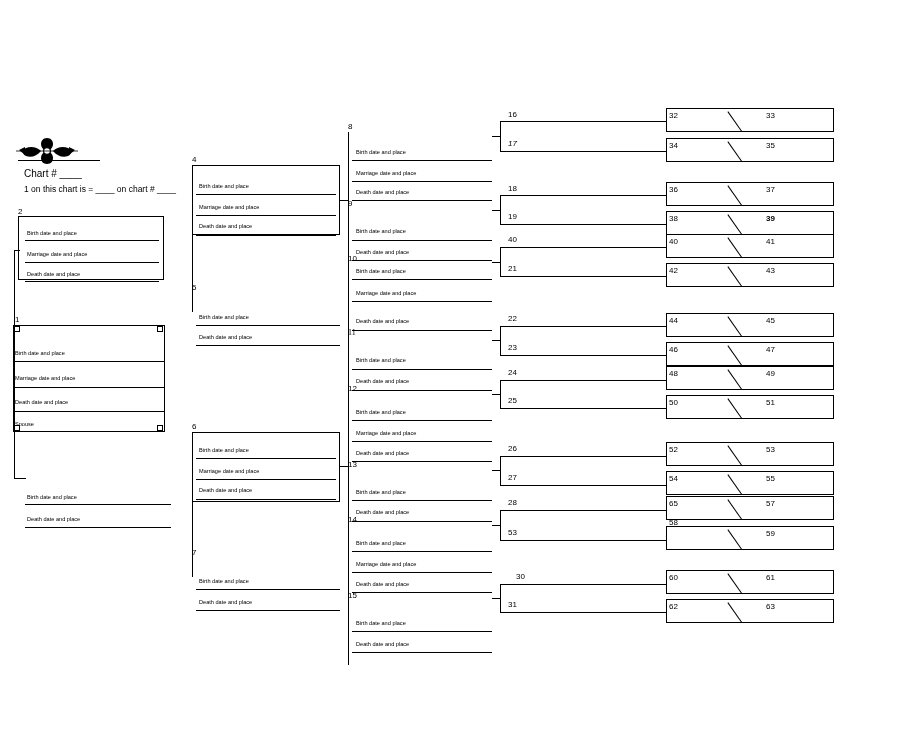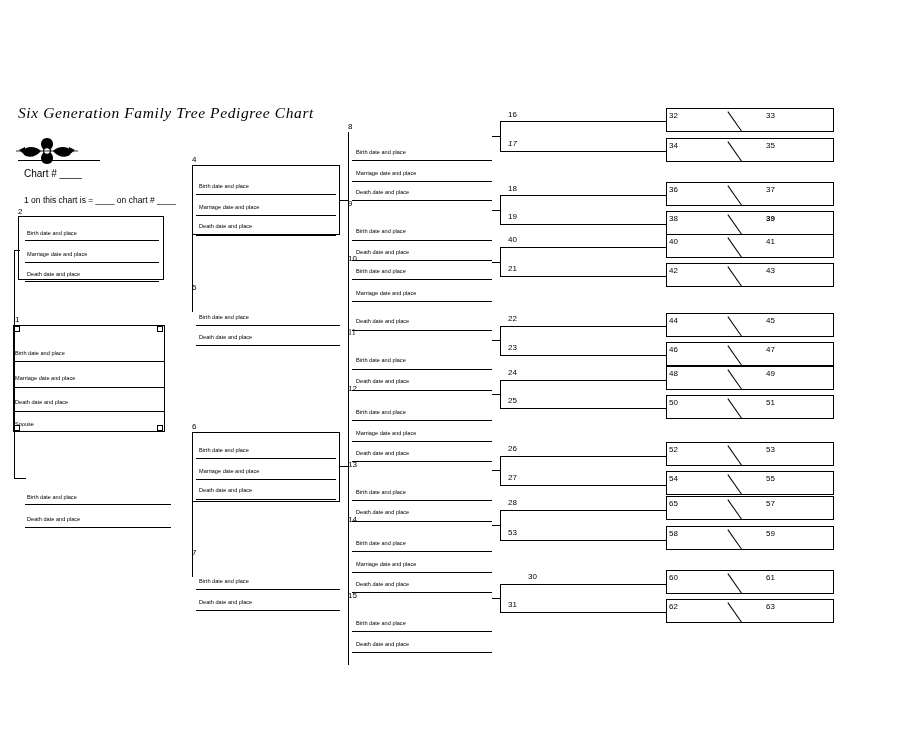--- a/index.html
+++ b/index.html
@@ -42,21 +42,21 @@
     height: 32px;
   }
 
   
   .chartno {
     position: absolute;
     font-size: 9px;
     white-space: nowrap;
   }
   .chartno-1 { left: 24px; top: 168px; font-size: 10px; }
-  .chartno-2 { left: 24px; top: 184px; font-size: 8.5px; margin-top: 11px; }
+  .chartno-2 { left: 24px; top: 184px; font-size: 8.5px; }
 
   
   .box {
     position: absolute;
     border: 1px solid #000;
     box-sizing: border-box;
     background: transparent;
   }
   .idnum {
     position: absolute;
@@ -96,21 +96,20 @@
     background: #000;
     width: 1px;
     transform-origin: top left;
   }
 </style>
 </head>
 <body>
 
 <div id="sheet">
 
-  <div class="chart-title">Six Generation Family Tree Pedigree Chart</div>
 
   <div class="ornament">
     <svg width="62" height="32" viewBox="0 0 62 32" xmlns="http://www.w3.org/2000/svg">
       <g fill="#000">
         <path d="M31 3 C27 3 25 6 25 9 C25 12 27 15 31 16 C35 15 37 12 37 9 C37 6 35 3 31 3 Z"></path>
         <path d="M31 16 C27 17 25 20 25 23 C25 26 27 29 31 29 C35 29 37 26 37 23 C37 20 35 17 31 16 Z"></path>
         <path d="M25 16 C21 12 15 11 10 13 C6 15 6 19 10 21 C15 23 21 21 25 16 Z"></path>
         <path d="M37 16 C41 12 47 11 52 13 C56 15 56 19 52 21 C47 23 41 21 37 16 Z"></path>
         <circle cx="31" cy="16" r="3.4" fill="#fff" stroke="#000" stroke-width="1.2"></circle>
         <path d="M3 15 L9 12 L9 20 Z"></path>
@@ -279,21 +278,21 @@
 
   <div class="idnum" style="left:508px; top:444px;">26</div>
   <div class="fieldline" style="left:500px; top:456px; width:166px;"></div>
   <div class="idnum" style="left:508px; top:473px;">27</div>
   <div class="fieldline" style="left:500px; top:485px; width:166px;"></div>
   <div class="idnum" style="left:508px; top:498px;">28</div>
   <div class="fieldline" style="left:500px; top:510px; width:166px;"></div>
   <div class="idnum" style="left:508px; top:528px;">53</div>
   <div class="fieldline" style="left:500px; top:540px; width:166px;"></div>
 
-  <div class="idnum" style="left:528px; top:572px;">30</div>
+  <div class="idnum" style="left:516px; top:572px;">30</div>
   <div class="fieldline" style="left:500px; top:584px; width:166px;"></div>
   <div class="idnum" style="left:508px; top:600px;">31</div>
   <div class="fieldline" style="left:500px; top:612px; width:166px;"></div>
 
   <div class="connector vline" style="left:500px; top:121px; height:30px;"></div>
   <div class="connector vline" style="left:500px; top:195px; height:29px;"></div>
   <div class="connector vline" style="left:500px; top:247px; height:29px;"></div>
   <div class="connector vline" style="left:500px; top:326px; height:29px;"></div>
   <div class="connector vline" style="left:500px; top:380px; height:28px;"></div>
   <div class="connector vline" style="left:500px; top:456px; height:29px;"></div>
@@ -368,21 +367,21 @@
   <div class="idnum" style="left:669px; top:474px;">54</div>
   <div class="idnum" style="left:766px; top:474px;">55</div>
   <div class="slash" style="left:742px; top:494px; height:24px; transform:rotate(145deg);"></div>
 
   <div class="box" style="left:666px; top:496px; width:168px; height:24px;"></div>
   <div class="idnum" style="left:669px; top:499px;">65</div>
   <div class="idnum" style="left:766px; top:499px;">57</div>
   <div class="slash" style="left:742px; top:519px; height:24px; transform:rotate(145deg);"></div>
 
   <div class="box" style="left:666px; top:526px; width:168px; height:24px;"></div>
-  <div class="idnum" style="left:669px; top:529px;">58</div>
+  <div class="idnum" style="left:669px; top:518px;">58</div>
   <div class="idnum" style="left:766px; top:529px;">59</div>
   <div class="slash" style="left:742px; top:549px; height:24px; transform:rotate(145deg);"></div>
 
   <div class="box" style="left:666px; top:570px; width:168px; height:24px;"></div>
   <div class="idnum" style="left:669px; top:573px;">60</div>
   <div class="idnum" style="left:766px; top:573px;">61</div>
   <div class="slash" style="left:742px; top:593px; height:24px; transform:rotate(145deg);"></div>
 
   <div class="box" style="left:666px; top:599px; width:168px; height:24px;"></div>
   <div class="idnum" style="left:669px; top:602px;">62</div>

